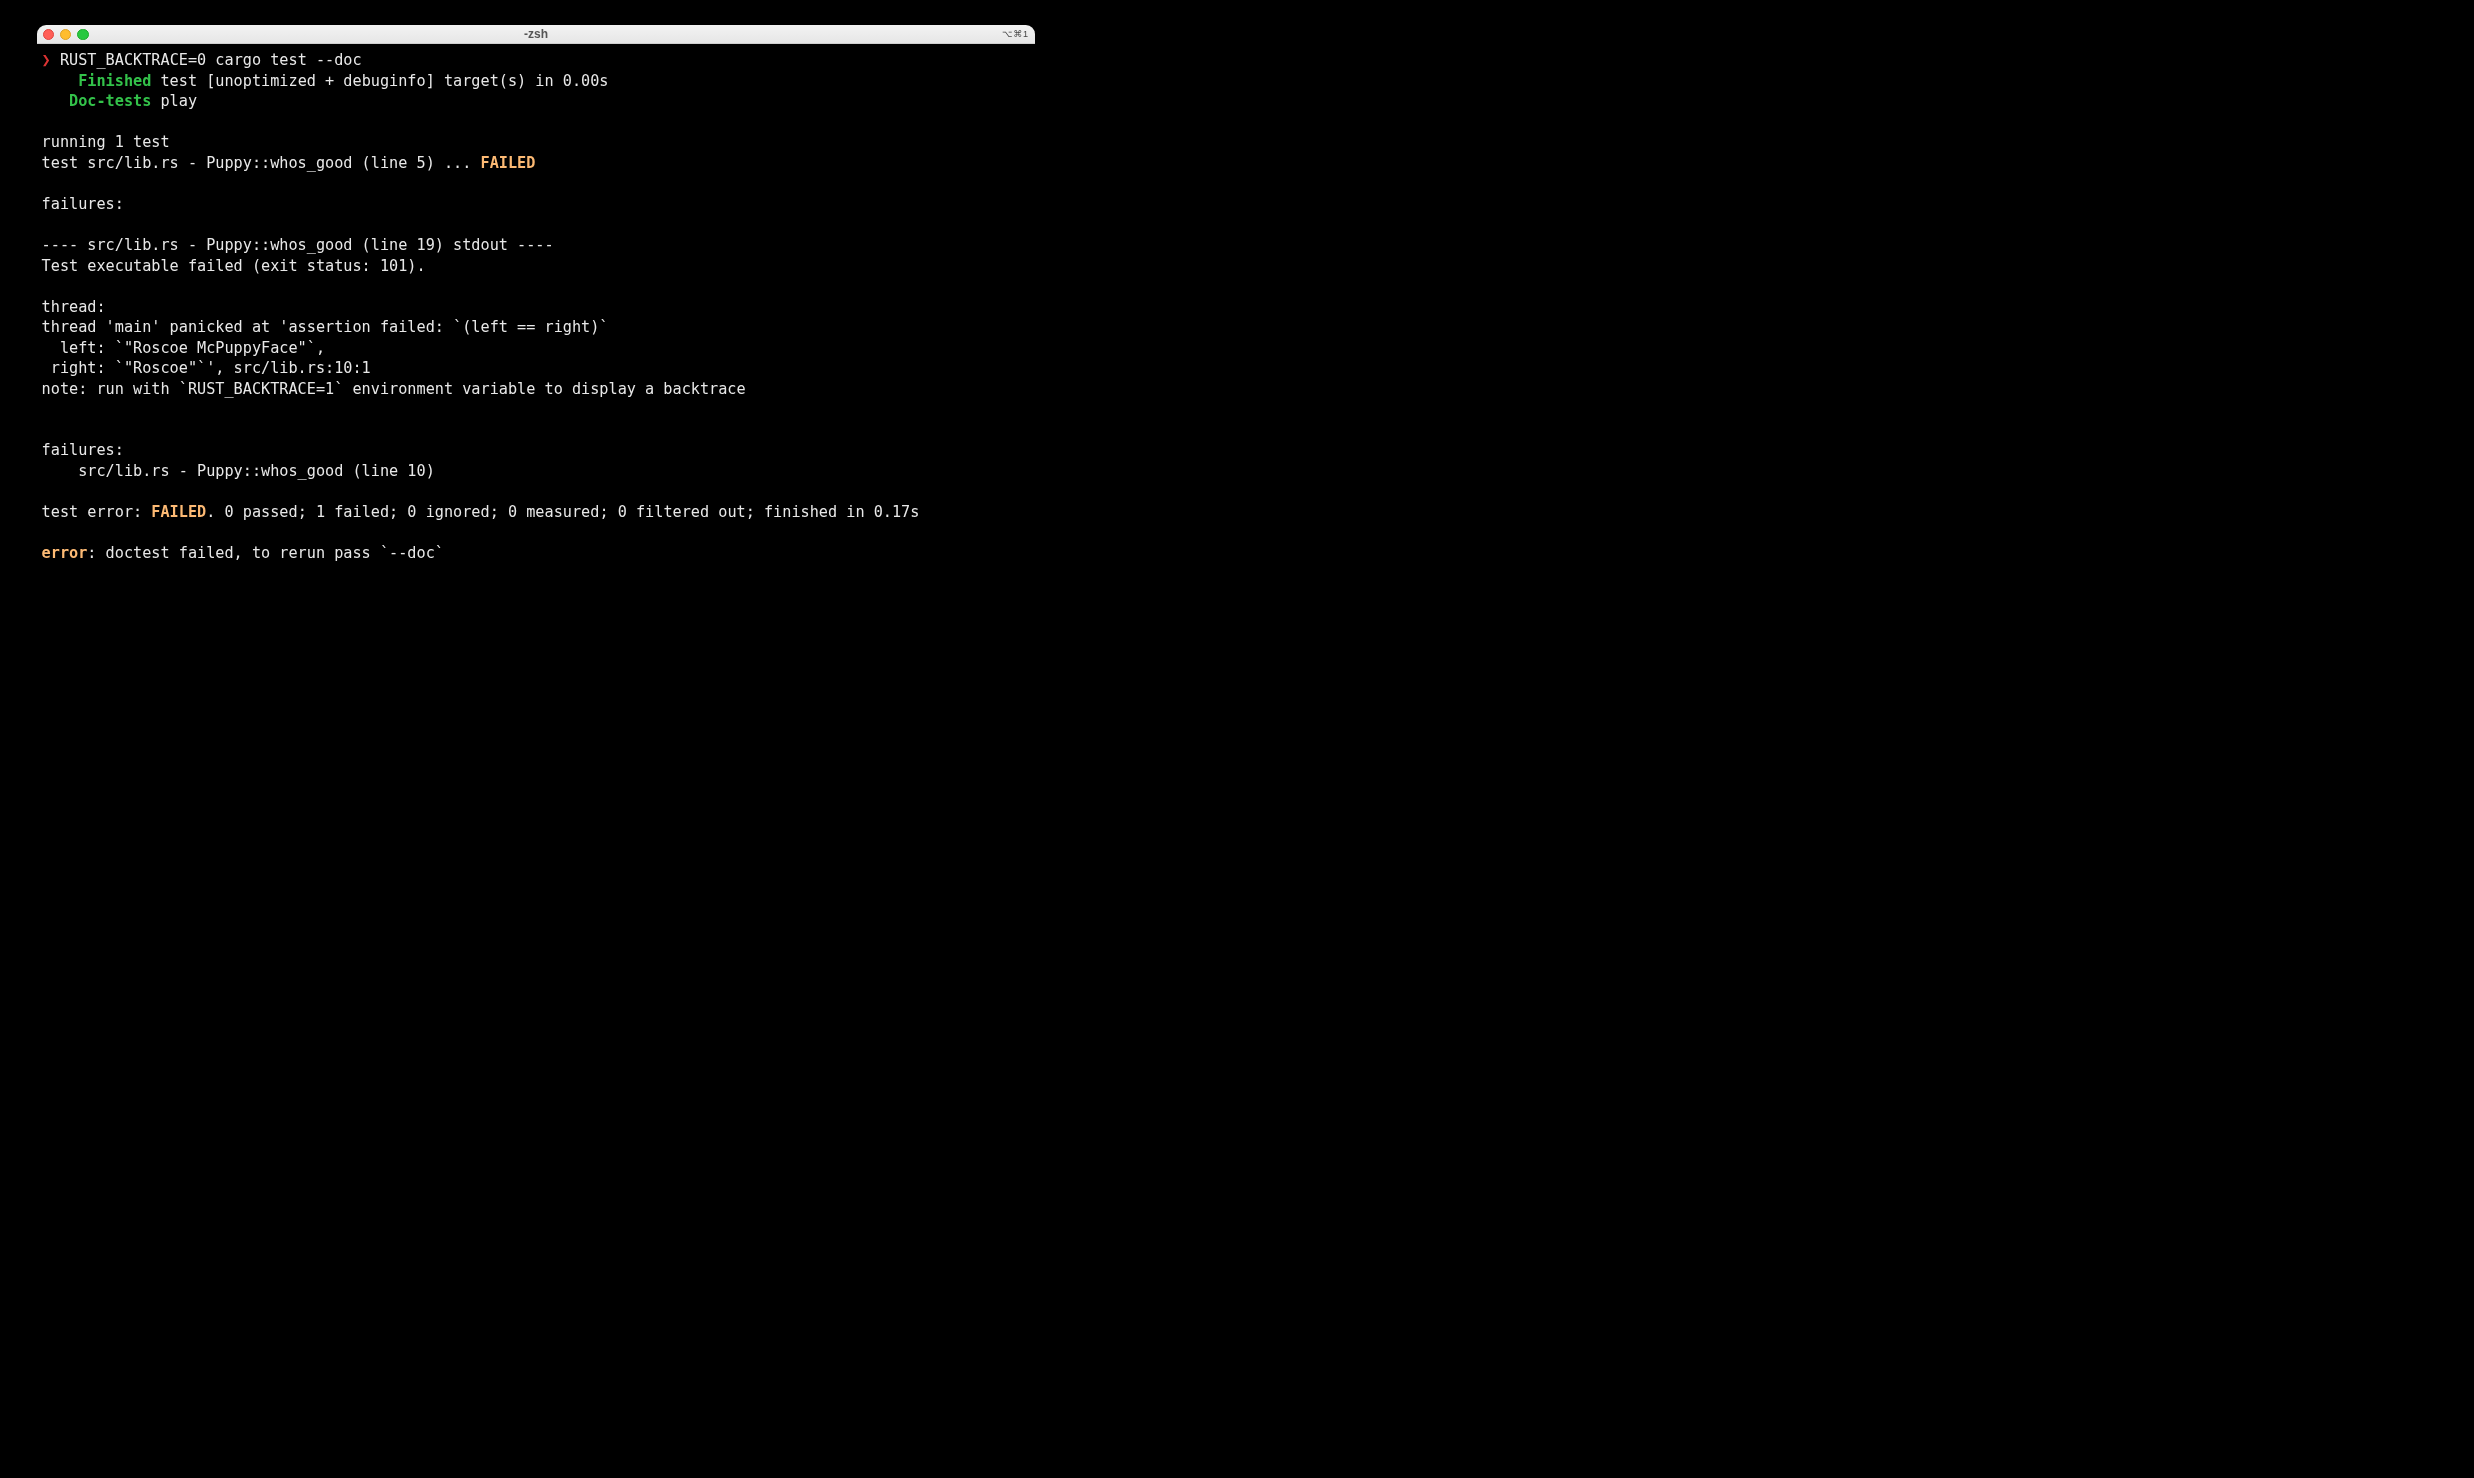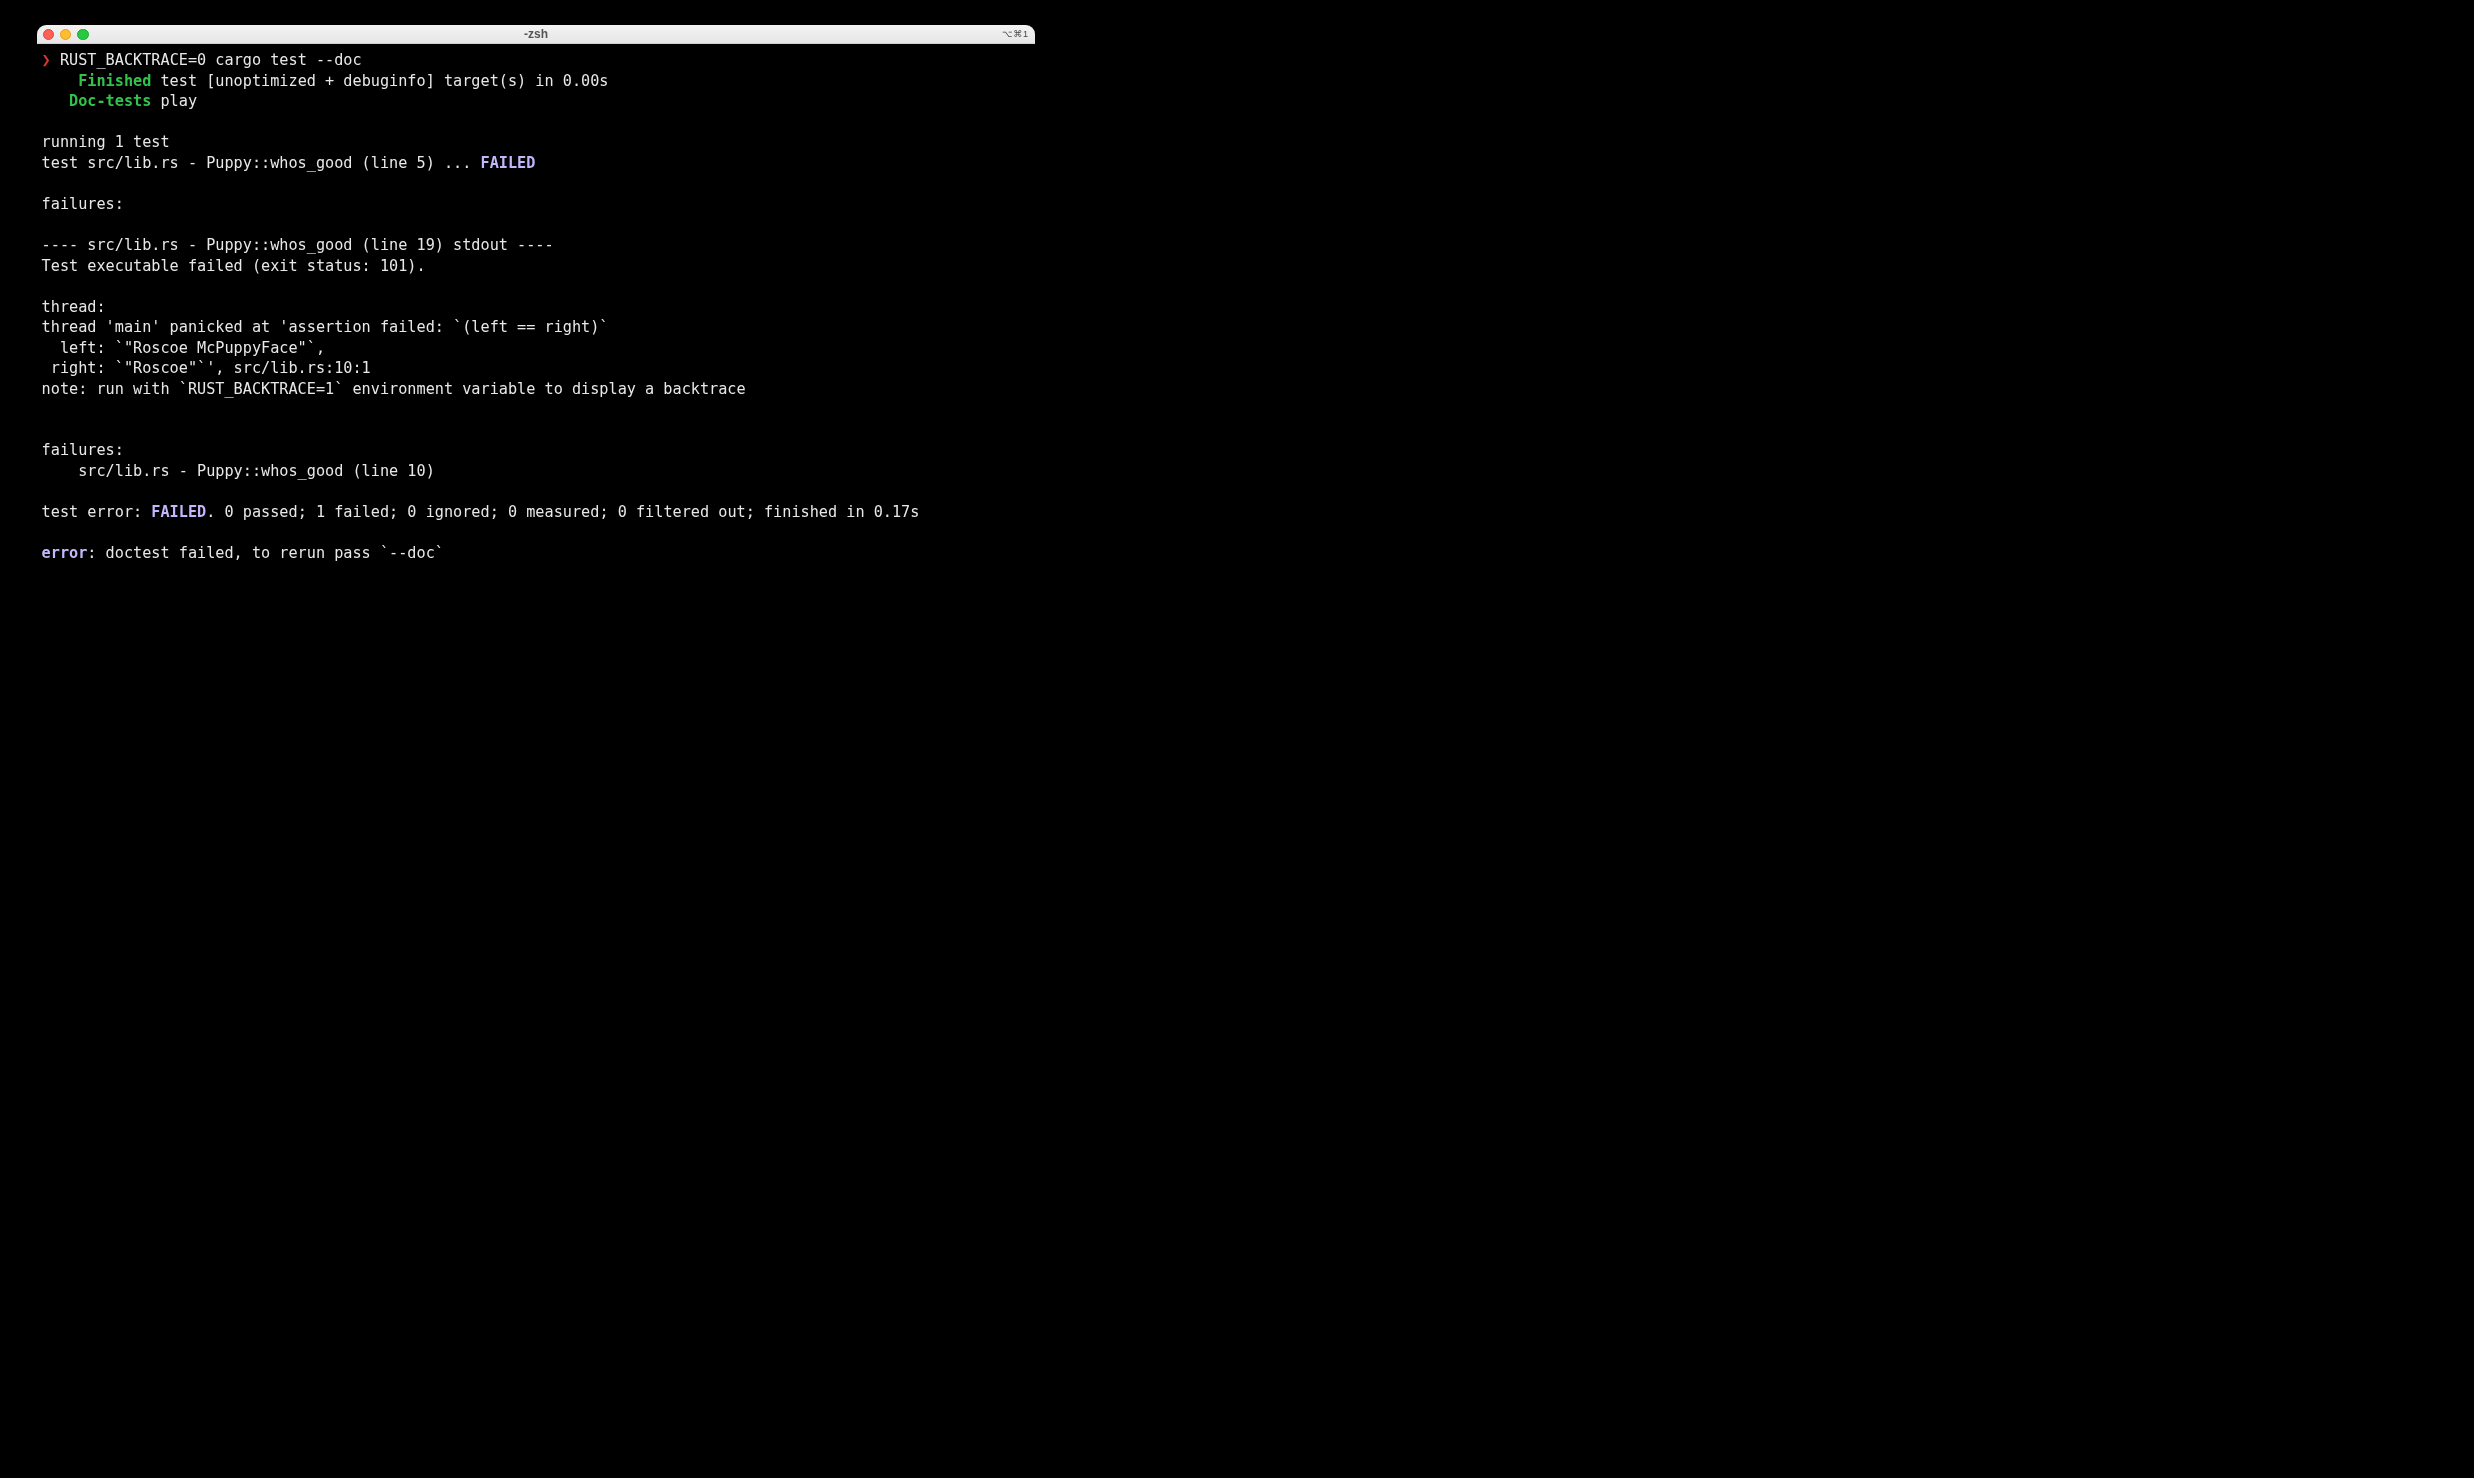--- a/index.html
+++ b/index.html
@@ -66,21 +66,21 @@
   .term {
     padding: 6.1px 4.6px 4.6px 4.6px;
     font-size: 15.2px;
     line-height: 1.35;
     white-space: pre;
     color: #e8e8e8;
     font-weight: 500;
   }
   .prompt { color: #d33; font-weight: 700; }
   .green  { color: #33c24a; font-weight: 700; text-align: right; }
-  .red    { color: #c4b5fd; font-weight: 700; }
+  .red    { color: #fdba74; font-weight: 700; }
 </style>
 </head>
 <body>
 
 <div class="window">
 
   <div class="titlebar">
     <div class="traffic">
       <div class="dot red"></div>
       <div class="dot yellow"></div>

